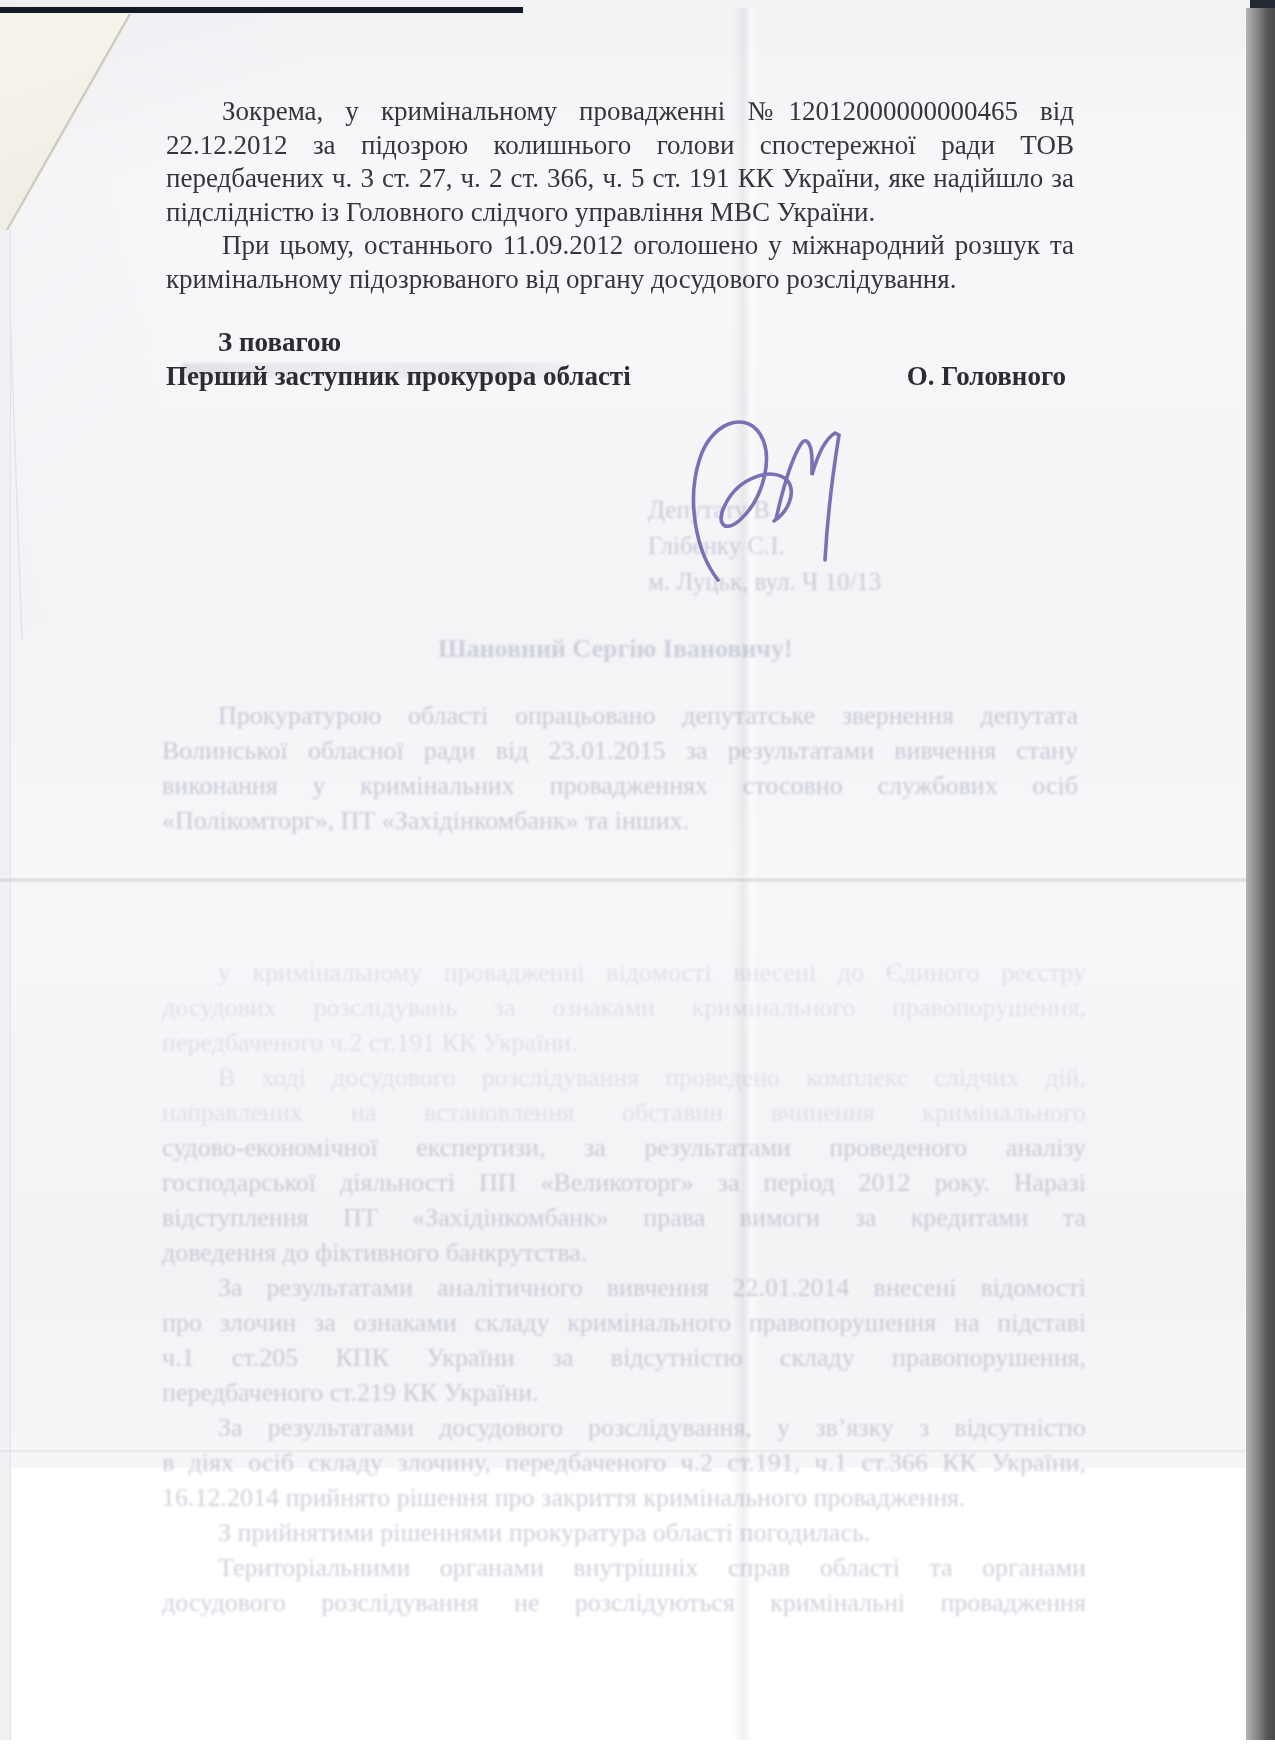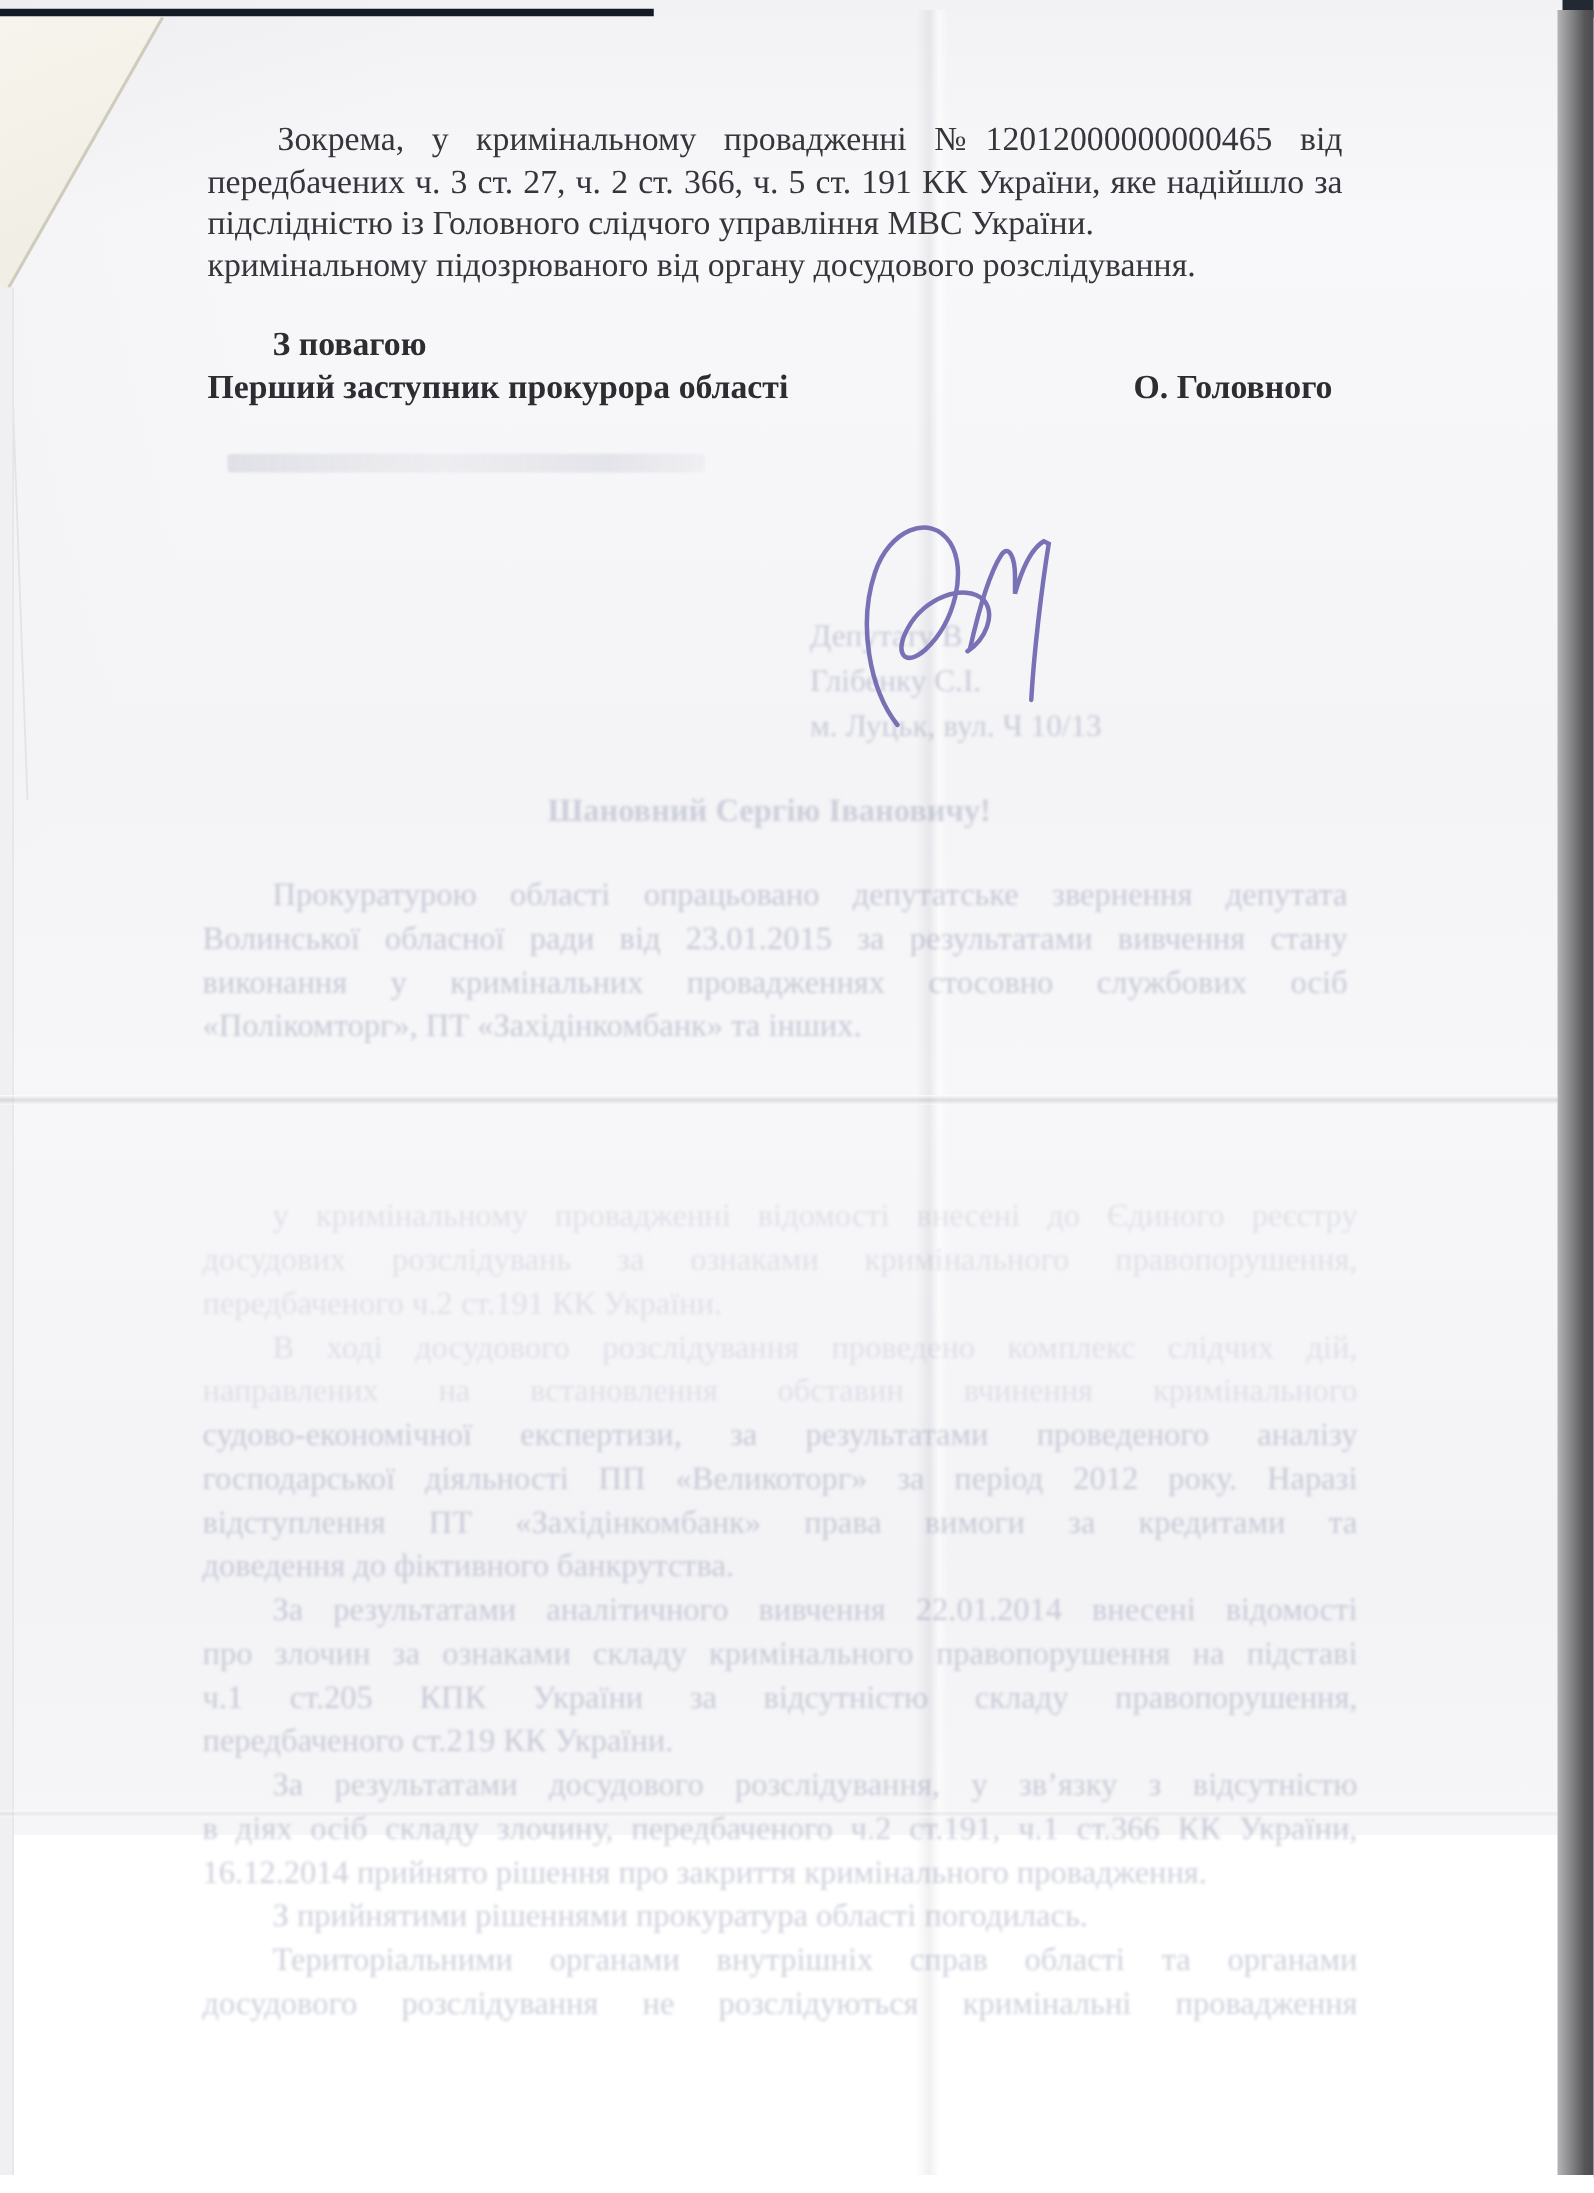--- a/index.html
+++ b/index.html
@@ -109,22 +109,24 @@
     <div class="jline indent">За результатами досудового розслідування, у зв’язку з відсутністю</div>
     <div class="jline">в діях осіб складу злочину, передбаченого ч.2 ст.191, ч.1 ст.366 КК України,</div>
     <div class="lline">16.12.2014 прийнято рішення про закриття кримінального провадження.</div>
     <div class="lline indent">З прийнятими рішеннями прокуратура області погодилась.</div>
     <div class="jline indent">Територіальними органами внутрішніх справ області та органами</div>
     <div class="jline">досудового розслідування не розслідуються кримінальні провадження</div>
   </div>
 
   <div class="doc">
     <div class="jline indent">Зокрема, у кримінальному провадженні №12012000000000465 від</div>
+    <div class="jline">22.12.2012 за підозрою колишнього голови спостережної ради ТОВ</div>
     <div class="jline">передбачених ч. 3 ст. 27, ч. 2 ст. 366, ч. 5 ст. 191 КК України, яке надійшло за</div>
     <div class="lline">підслідністю із Головного слідчого управління МВС України.</div>
+    <div class="jline indent">При цьому, останнього 11.09.2012 оголошено у міжнародний розшук та</div>
     <div class="lline">кримінальному підозрюваного від органу досудового розслідування.</div>
     <div class="closing">З повагою</div>
     <div class="sigrow">
       <span>Перший заступник прокурора області</span>
       <span class="signame">О. Головного</span>
     </div>
   </div>
 
   <svg class="sig-ink" viewBox="0 0 186 178">
     <g fill="none" stroke="#6c63ae" stroke-width="3.6" stroke-linecap="round" opacity="0.9">

